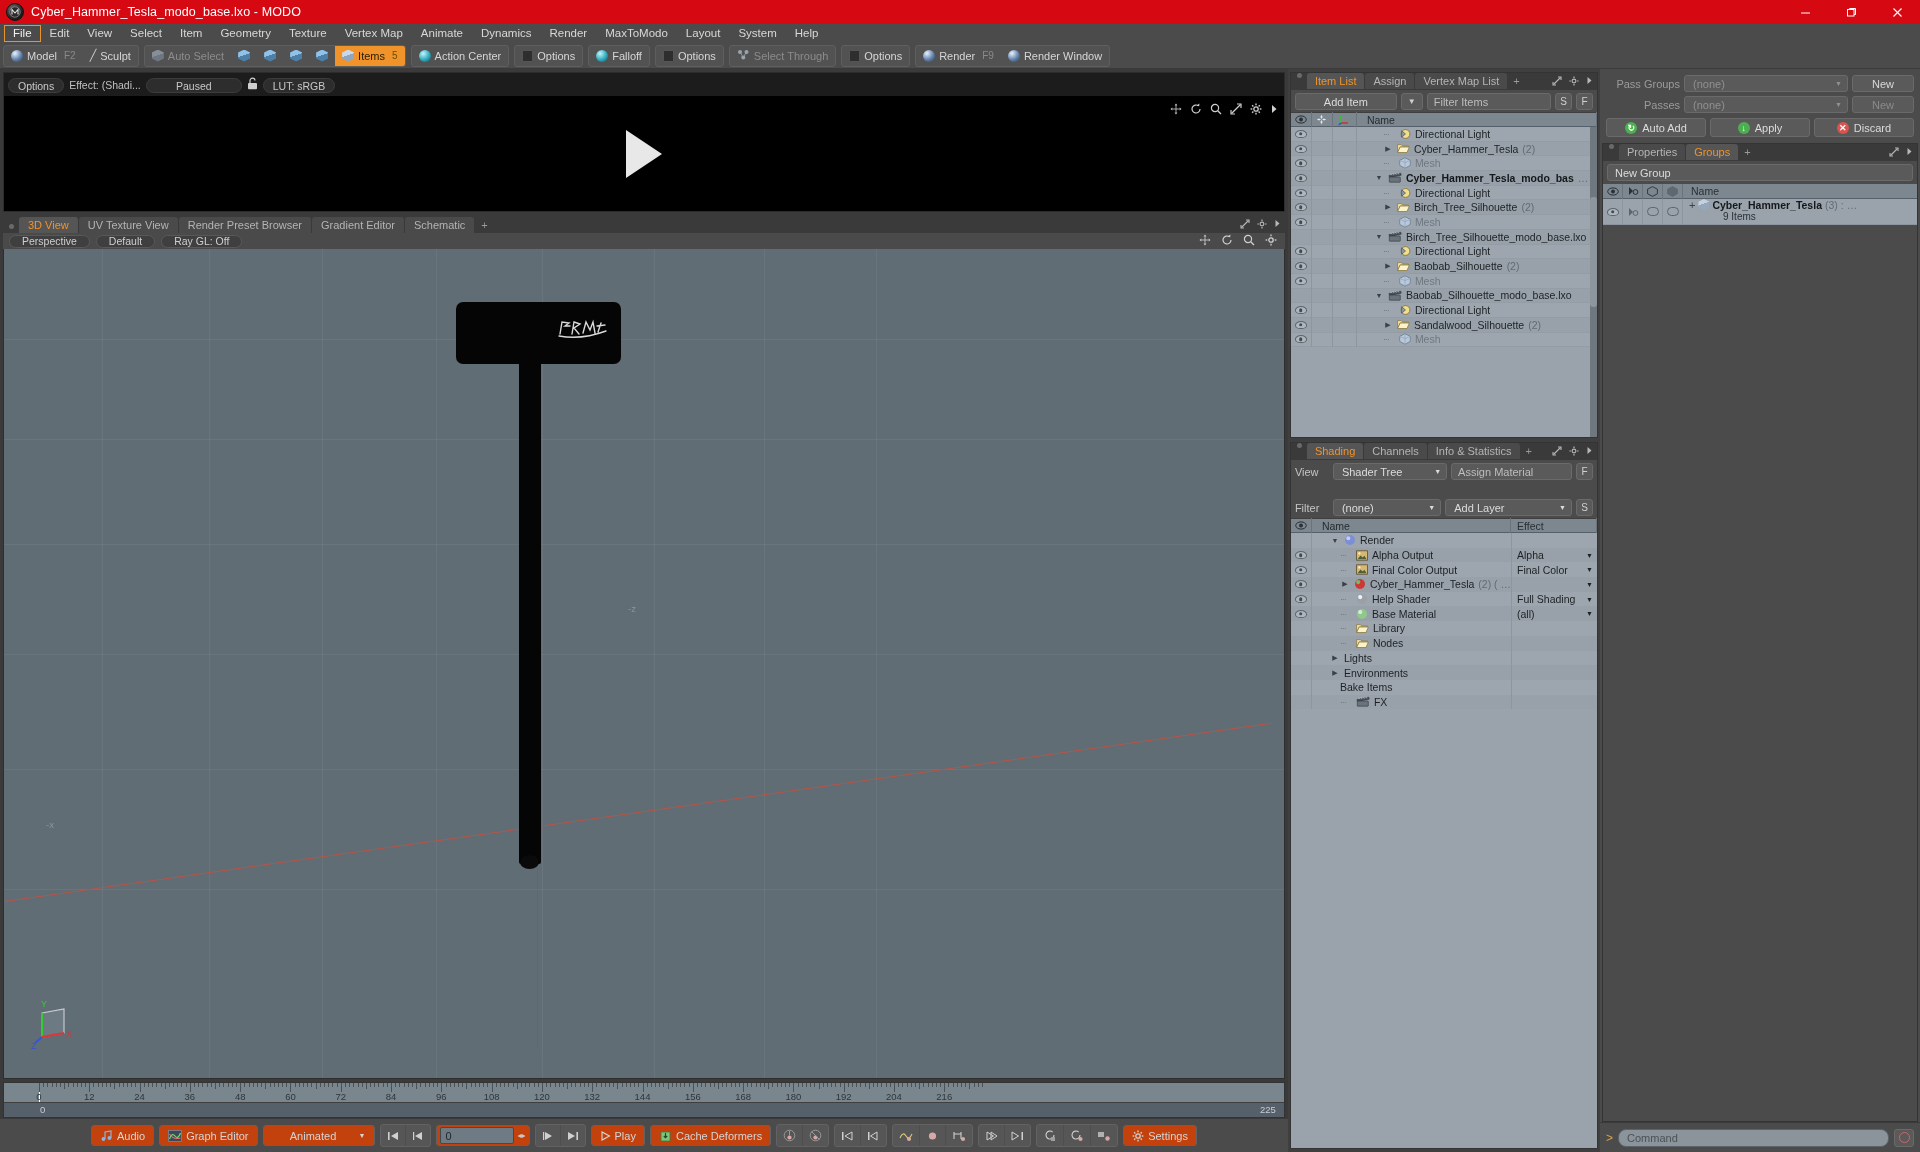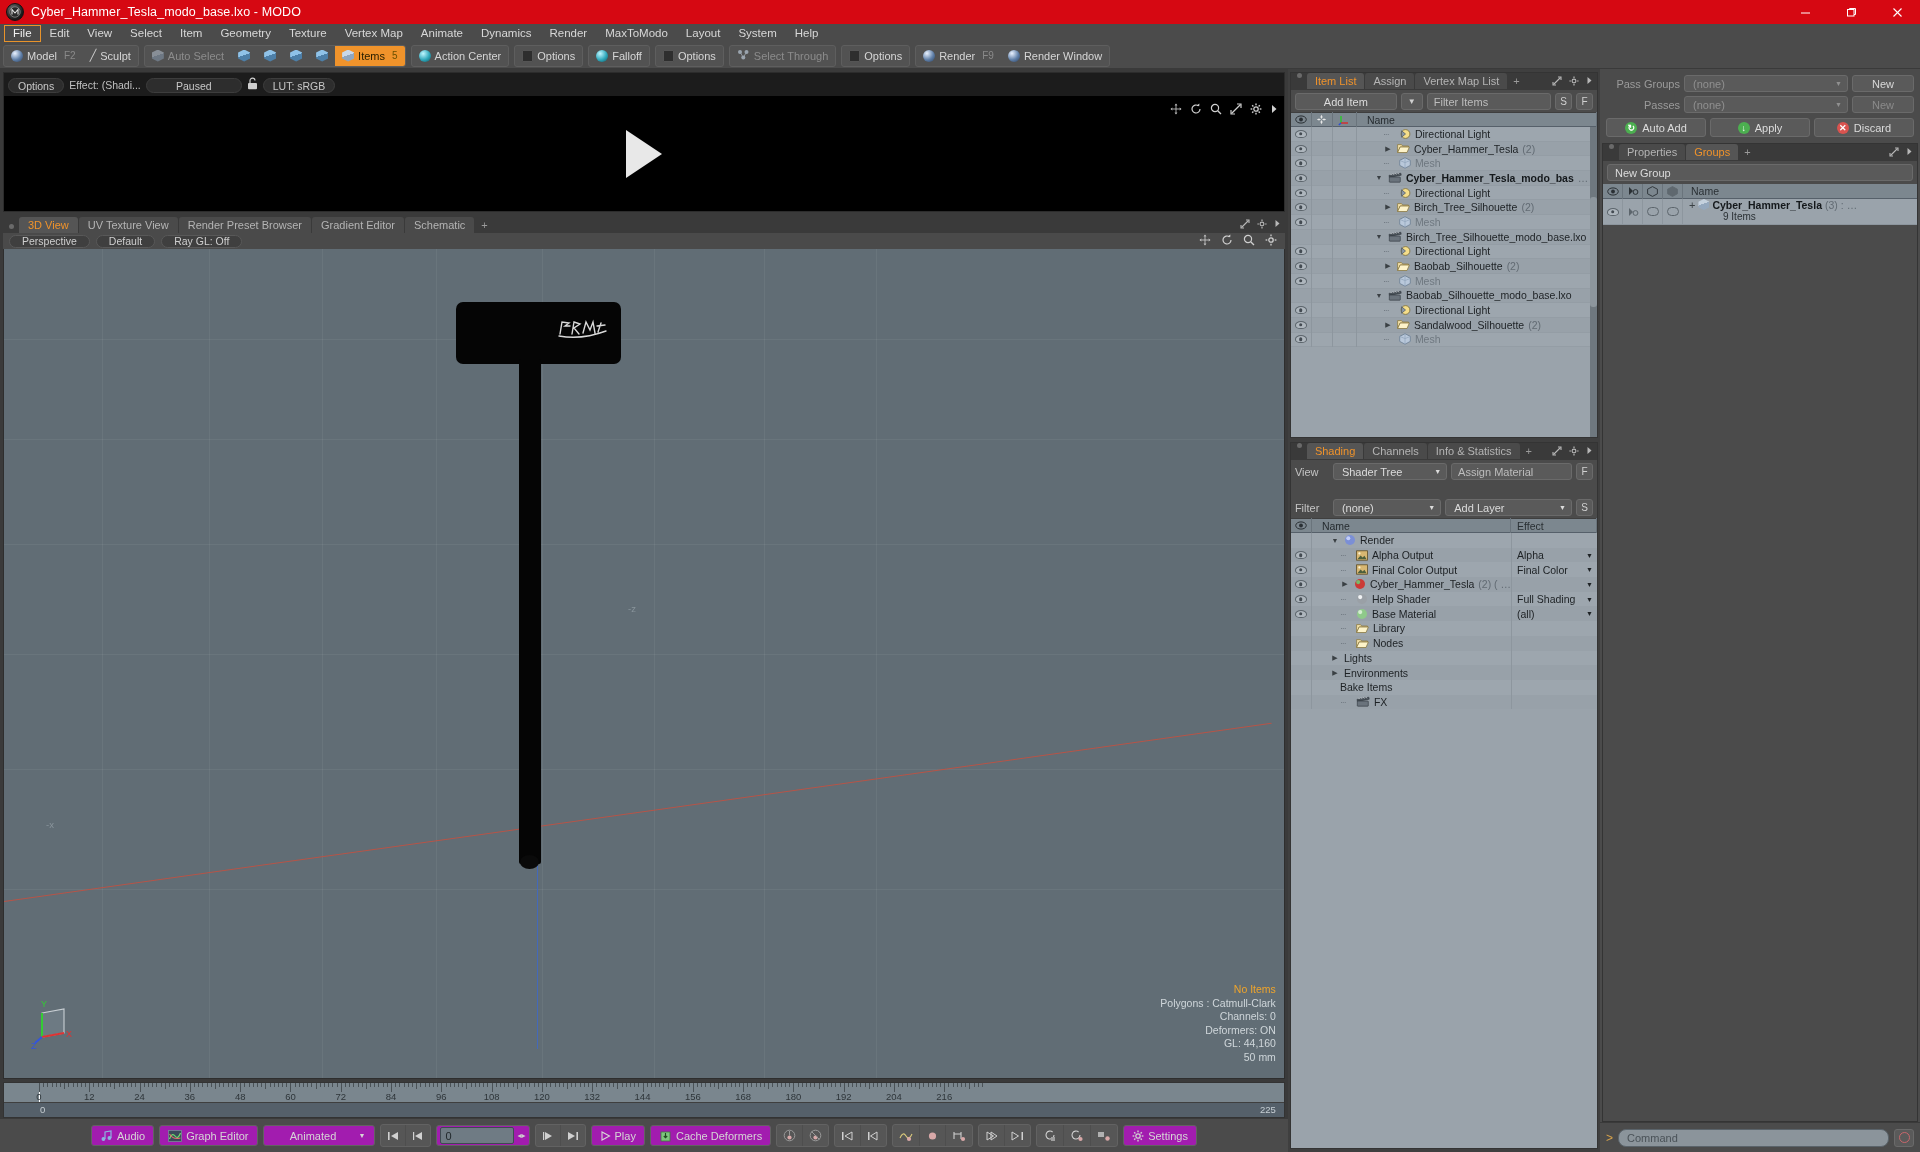--- a/index.html
+++ b/index.html
@@ -136,21 +136,21 @@
   .tick { position:absolute; top:0; width:1px; background:#4a5257;}
   .ruler-num { position:absolute; top:8px; font-size:9.5px; color:#2e3539;
      transform:translateX(-50%);}
   .playhead { position:absolute; top:0; bottom:0; width:1px; background:#fff;}
   .range-row { flex:1 1 auto; background:#55606a; position:relative; }
   .range-num { position:absolute; top:1px; font-size:9.5px; color:#c6ced3;}
 
   
   .bottombar { flex:0 0 34px; background:#4b4b4b; display:flex; align-items:center;
      justify-content:center; gap:5px; border-top:1px solid #3a3a3a;}
-  .bb { background:#a21caf; border:1px solid #626262; border-radius:3px;
+  .bb { background:#c2410c; border:1px solid #626262; border-radius:3px;
      height:21px; display:flex; align-items:center; gap:4px; padding:0 8px;
      font-size:11px; color:#d5d5d5;}
   .bb-group { display:flex; background:#565656; border:1px solid #626262; border-radius:3px; overflow:hidden;}
   .bb-group .seg { height:21px; display:flex;align-items:center;justify-content:center;
      padding:0 6px; color:#d0d0d0; font-size:11px; border-right:1px solid #4e4e4e;}
   .bb-group .seg:last-child { border-right:none; }
   .frame-field { background:#6f7b84; border:1px solid #3f4a52; border-radius:2px;
      height:17px; width:74px; font-size:11px; color:#1f2budget; color:#20272b;
      display:flex; align-items:center; padding:0 5px; }
 
@@ -578,28 +578,20 @@
         <div class="vp-label" style="left:624px;top:354px;">-z</div>
         <div class="vp-label" style="left:42px;top:570px;">-x</div>
 
         <div class="hammer-head" style="left:452px; top:53px; width:165px; height:62px;"></div>
         <div class="hammer-handle" style="left:515px; top:110px; width:22px; height:505px;"></div>
         <div class="hammer-tip" style="left:516px; top:606px; width:19px; height:14px;"></div>
         <svg style="position:absolute;left:552px;top:68px;" width="58" height="24" viewBox="0 0 58 24">
           <path d="M4 17 L6 5 L13 6 L9 9 L14 9 M16 17 L18 5 L24 7 L18 11 L23 17 M27 16 L30 5 L34 13 L37 5 L39 16 M42 15 L45 6 M41 9 L49 8 M3 19 Q26 23 50 14" stroke="#d9d9d9" stroke-width="1.4" fill="none" stroke-linecap="round"></path>
         </svg>
 
-        <div class="vp-stats">
-          <div class="hi">No Items</div>
-          <div>Polygons : Catmull-Clark</div>
-          <div>Channels: 0</div>
-          <div>Deformers: ON</div>
-          <div>GL: 44,160</div>
-          <div>50 mm</div>
-        </div>
 
         <svg class="gizmo" viewBox="0 0 60 60">
           <path d="M14 20 L36 16 L36 40 L14 44 Z" fill="#6d7a83" stroke="#c9cfd4" stroke-width="1.1"></path>
           <line x1="14" y1="44" x2="14" y2="20" stroke="#33cc33" stroke-width="2"></line>
           <line x1="14" y1="44" x2="36" y2="40" stroke="#dd3333" stroke-width="2"></line>
           <line x1="14" y1="44" x2="7" y2="50" stroke="#3355dd" stroke-width="2"></line>
           <text x="13" y="14" fill="#33cc33" font-size="9" font-family="Liberation Sans, sans-serif">Y</text>
           <text x="38" y="44" fill="#dd3333" font-size="9" font-family="Liberation Sans, sans-serif">X</text>
           <text x="3" y="56" fill="#3355dd" font-size="9" font-family="Liberation Sans, sans-serif">Z</text>
         </svg>

